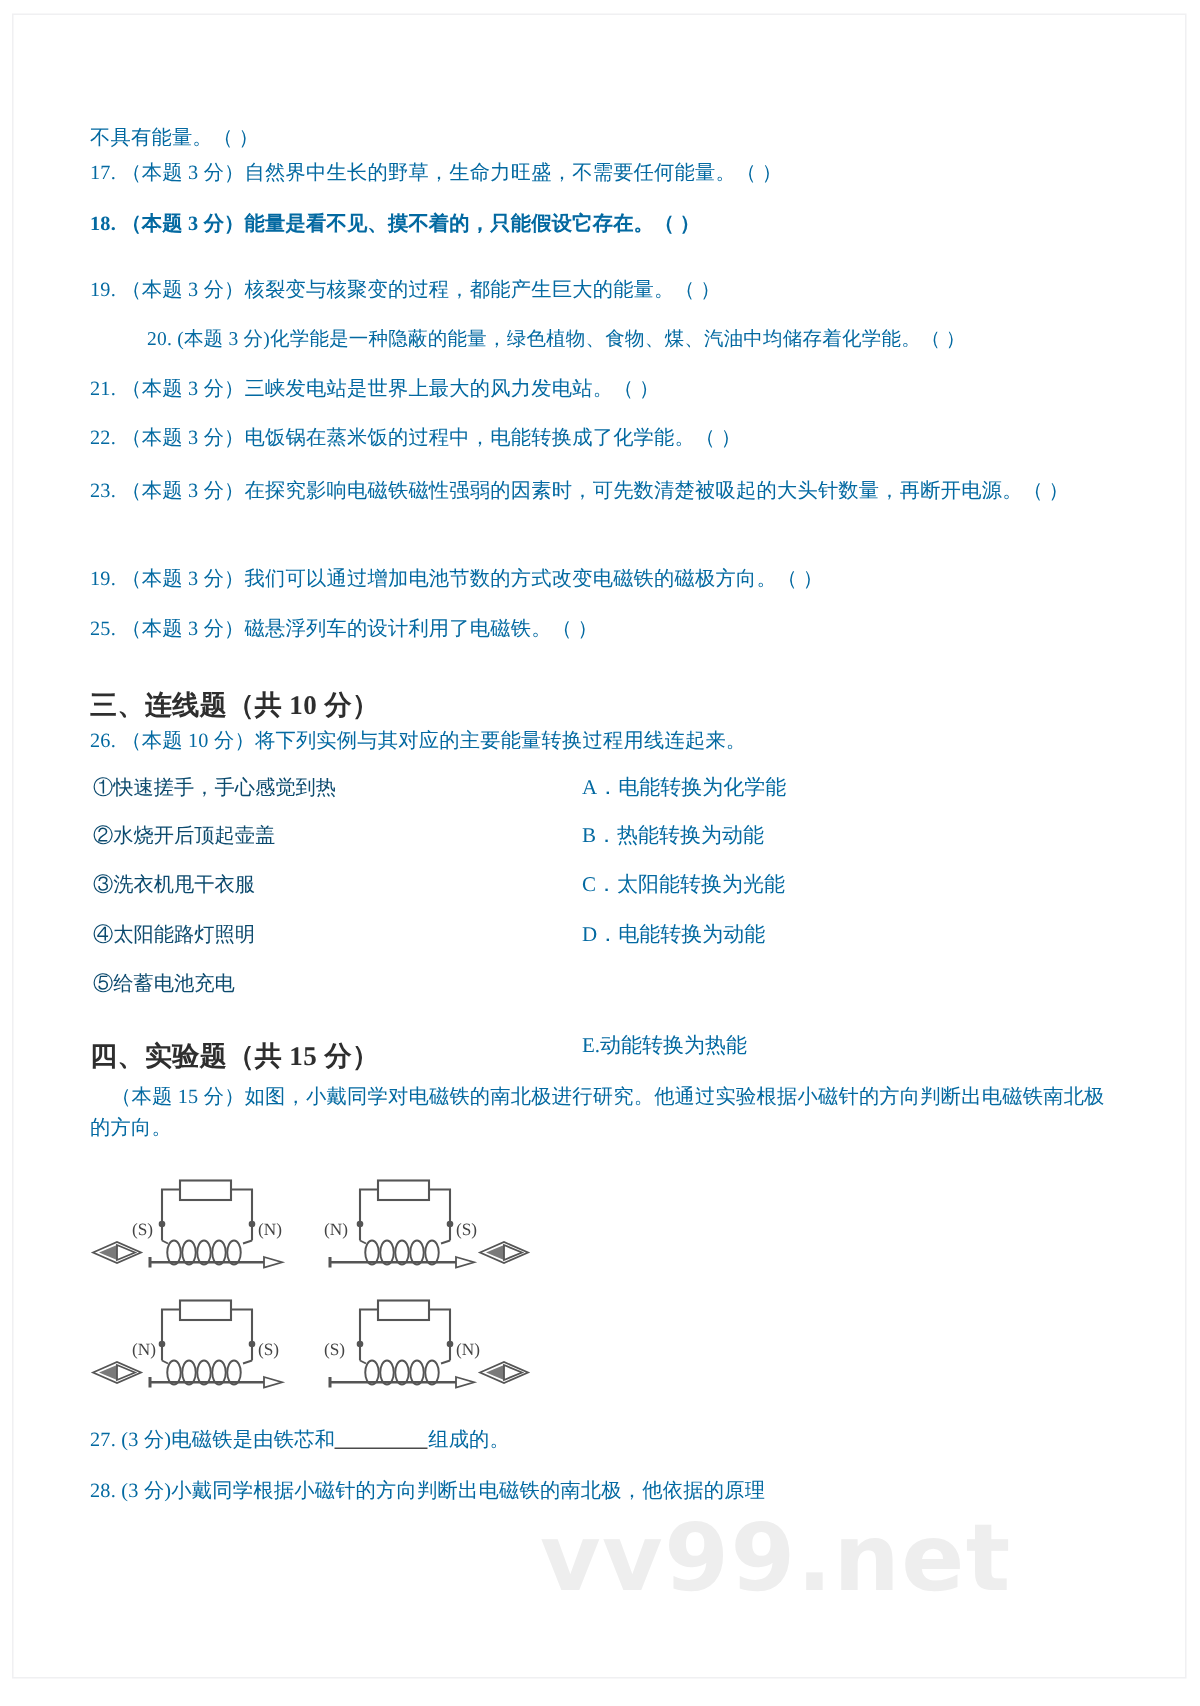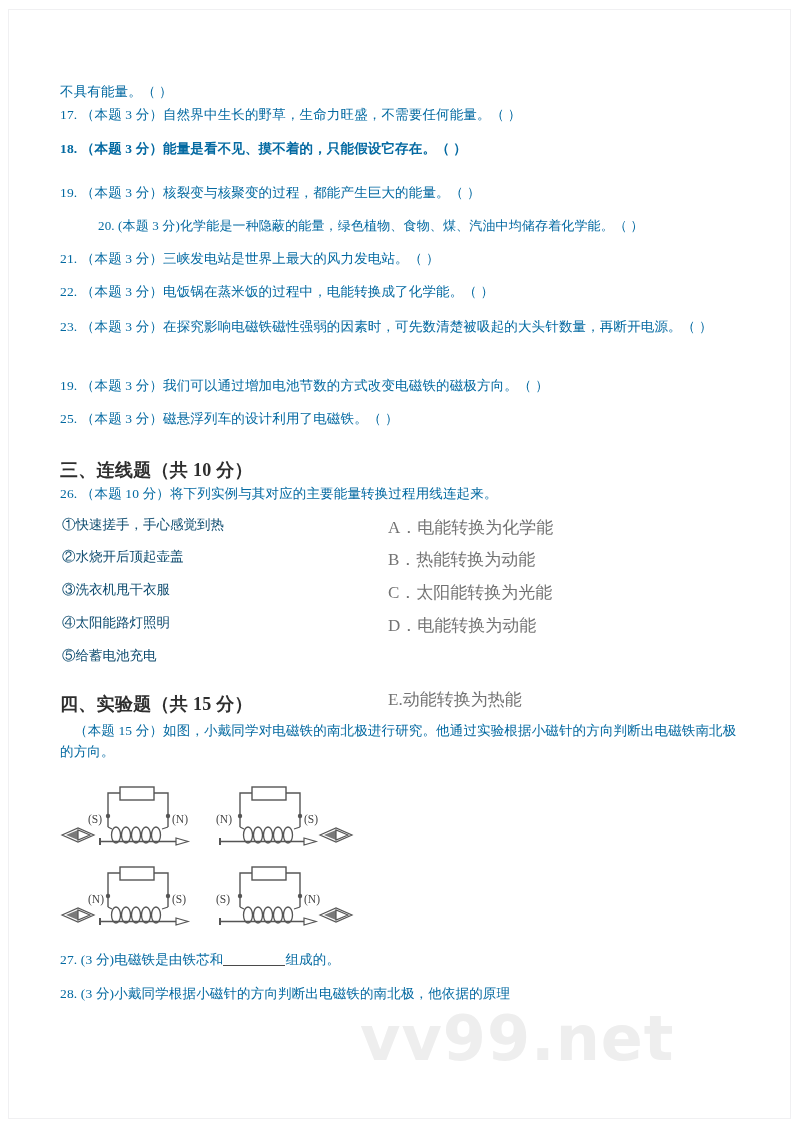--- a/index.html
+++ b/index.html
@@ -59,22 +59,22 @@
   .match-left {
     position: absolute;
     left: 62px;
     font-size: 13.5px;
     color: #0c4a6e;
     white-space: nowrap;
   }
   .match-right {
     position: absolute;
     left: 388px;
-    font-size: 17px;
-    color: #737373;
+    font-size: 14px;
+    color: #0369a1;
     white-space: nowrap;
   }
 
   .blank-ul {
     display: inline-block;
     width: 62px;
     border-bottom: 1px solid #4a4a4a;
     vertical-align: -2px;
   }
 

